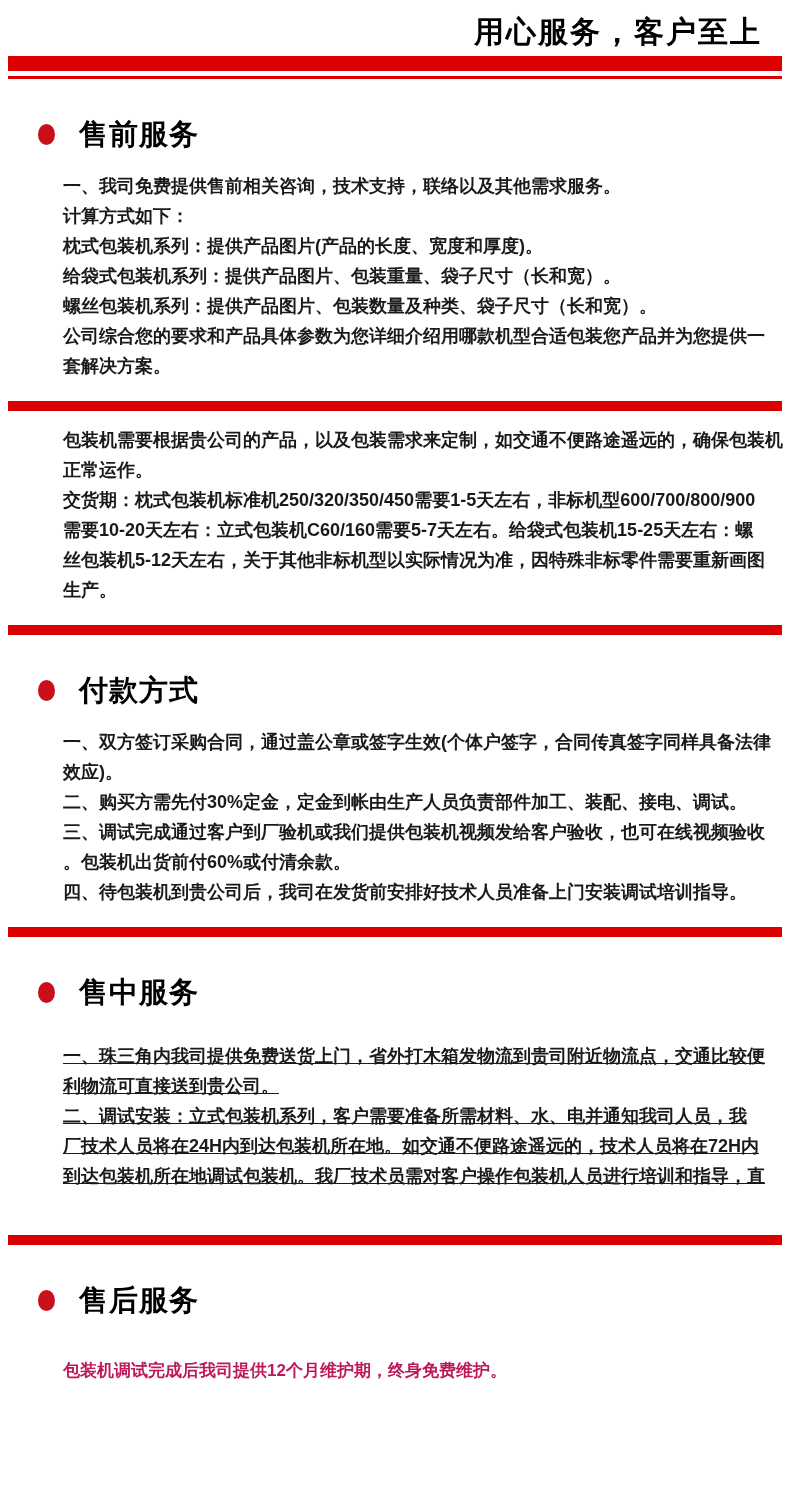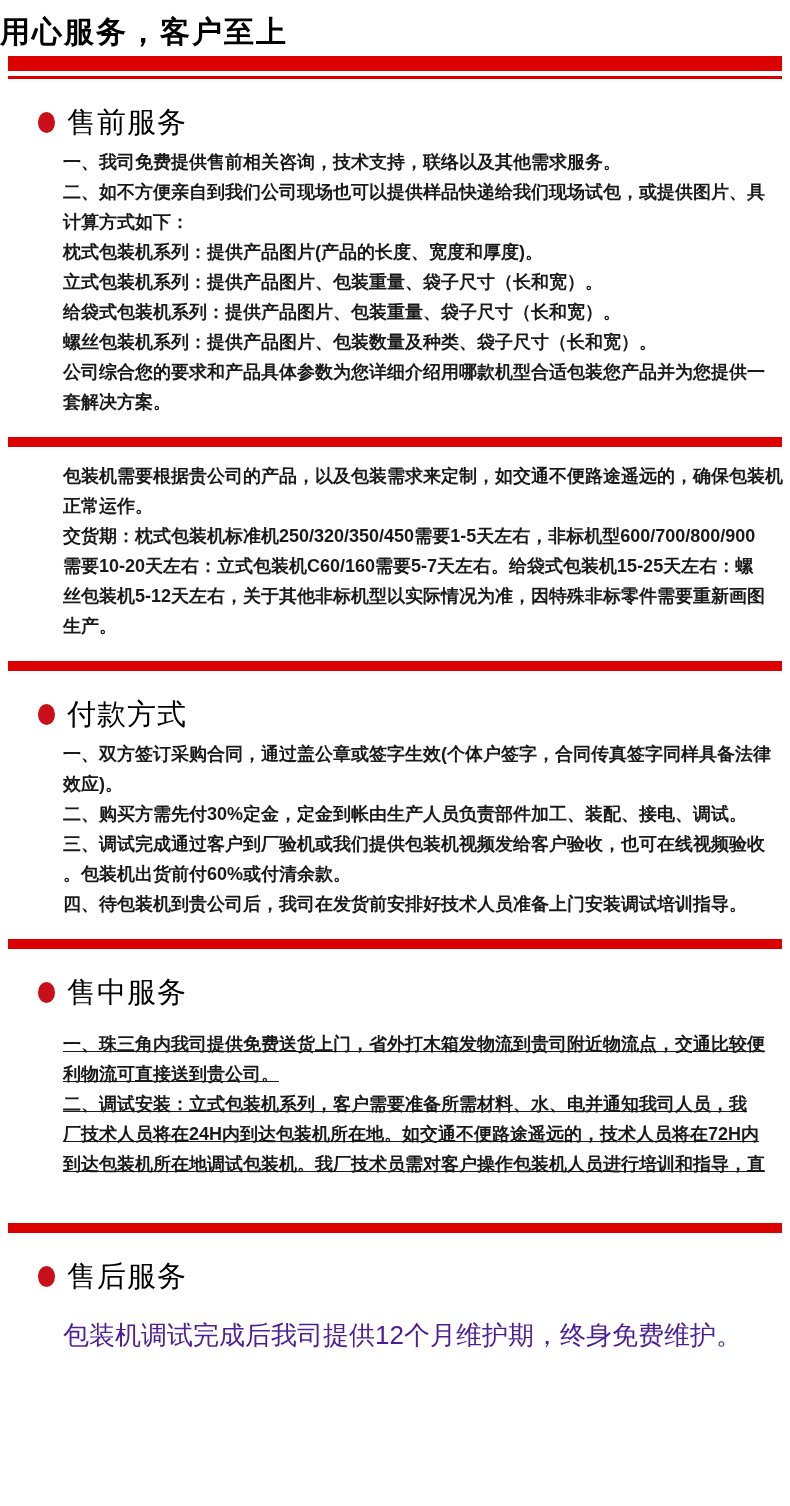--- a/index.html
+++ b/index.html
@@ -12,20 +12,21 @@
   body{
     width:790px;height:1506px;background:#ffffff;
     font-family:"Liberation Sans","DejaVu Sans",sans-serif;
     color:var(--text_black);
     overflow:hidden;
   }
   
   .slogan{
     margin-top:12px;
     padding-right:28px;
+    text-align:right;
     font-size:30px;
     font-weight:800;
     letter-spacing:2px;
     line-height:40px;
     color:#000;
   }
   .bar-thick{height:15px;background:var(--accent_red);margin:4px 8px 0 8px;}
   .bar-thin{height:3px;background:var(--accent_red);margin:5px 8px 0 8px;}
 
   
@@ -33,64 +34,62 @@
     display:flex;align-items:center;
     padding-left:38px;
     margin:26px 0 8px 0;
   }
   .dot{
     width:17px;height:21px;border-radius:50%;
     background:var(--bullet_red);
     margin-right:12px;flex:0 0 auto;
   }
   .sec-title{
-    font-size:29px;font-weight:400;margin:0;line-height:34px;color:#000;
+    font-size:29px;font-weight:700;margin:12px;line-height:34px;color:#000;
     letter-spacing:1px;
   }
   .sec-body{
     padding-left:63px;
     padding-right:30px;
     font-size:18px;
     font-weight:600;
     line-height:30px;
   }
   .ln{margin:0;white-space:nowrap;}
   .divider{
     height:10px;background:var(--accent_red);
     margin:20px 8px 14px 8px;
   }
   
   .sec-midsale .sec-body{padding-top:12px;text-decoration:underline;}
   .divider-last{margin-top:44px;margin-bottom:26px;}
   .sec-aftersale .sec-body{
     padding-top:16px;
-    font-size:26px;
-    font-weight:400;
+    font-size:17px;
+    font-weight:700;
     line-height:36px;
-    color:#4c1d95;
+    color:#be185d;
   }
 </style>
 </head>
 <body>
 
 <div class="slogan">用心服务，客户至上</div>
 <div class="bar-thick"></div>
 <div class="bar-thin"></div>
 
 <section class="sec sec-presale">
   <div class="sec-head">
     <span class="dot"></span>
     <h2 class="sec-title">售前服务</h2>
   </div>
   <div class="sec-body">
     <p class="ln">一、我司免费提供售前相关咨询，技术支持，联络以及其他需求服务。</p>
-    <p class="ln">二、如不方便亲自到我们公司现场也可以提供样品快递给我们现场试包，或提供图片、具</p>
     <p class="ln">计算方式如下：</p>
     <p class="ln">枕式包装机系列：提供产品图片(产品的长度、宽度和厚度)。</p>
-    <p class="ln">立式包装机系列：提供产品图片、包装重量、袋子尺寸（长和宽）。</p>
     <p class="ln">给袋式包装机系列：提供产品图片、包装重量、袋子尺寸（长和宽）。</p>
     <p class="ln">螺丝包装机系列：提供产品图片、包装数量及种类、袋子尺寸（长和宽）。</p>
     <p class="ln">公司综合您的要求和产品具体参数为您详细介绍用哪款机型合适包装您产品并为您提供一</p>
     <p class="ln">套解决方案。</p>
   </div>
 </section>
 
 <div class="divider"></div>
 
 <section class="sec sec-cycle">

